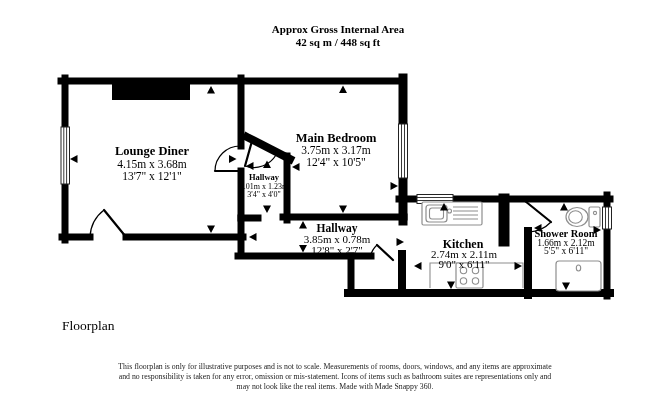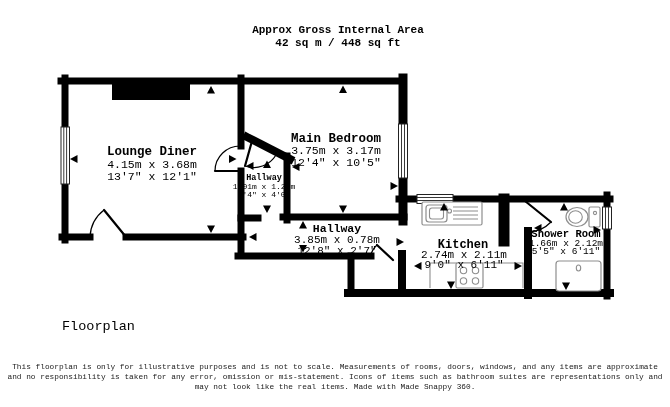--- a/index.html
+++ b/index.html
@@ -1,20 +1,20 @@
 <!DOCTYPE html>
 <html><head>
 <meta charset="utf-8">
 <style>
   html,body{margin:0;padding:0;background:#fff;}
   .canvas{
     position:relative;
     width:670px;height:407px;
     background:#fff;
-    font-family:Liberation Mono, monospace;
+    font-family:Liberation Serif, serif;
     overflow:hidden;
   }
   svg{display:block;}
   text{fill:#000;}
   .t-title{font-size:11px;font-weight:bold;text-anchor:middle;}
   .t-room-name{font-weight:bold;text-anchor:middle;}
   .t-room-dim{text-anchor:middle;}
   .t-floorplan{font-size:13.5px;}
   .t-disc{font-size:7.8px;text-anchor:middle;fill:#222;}
   .wall{stroke:#000;fill:none;stroke-linecap:square;}

